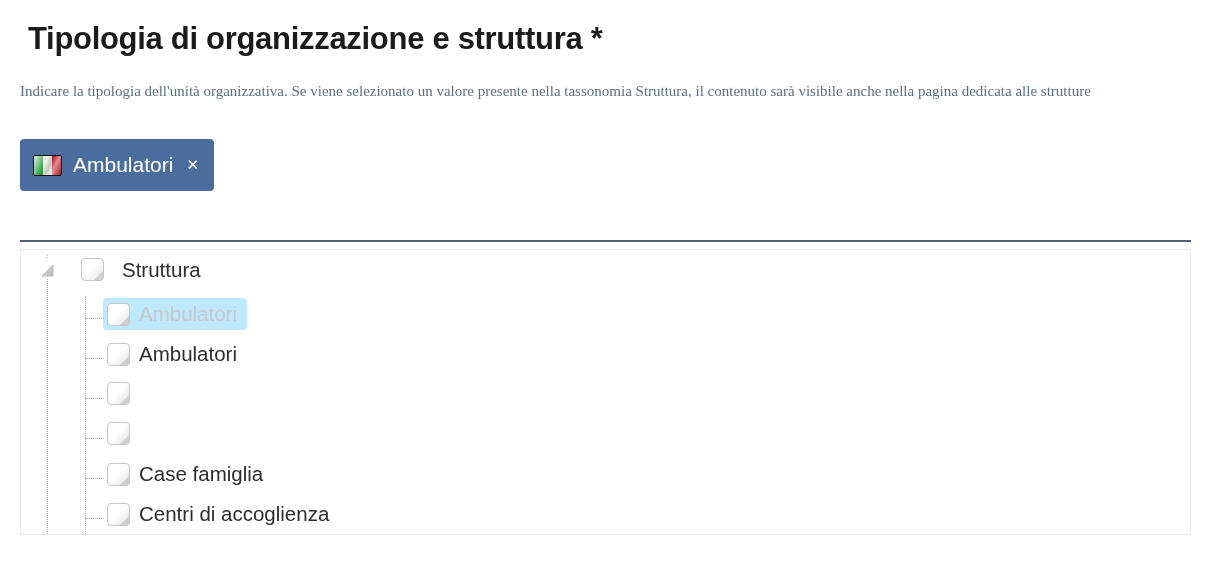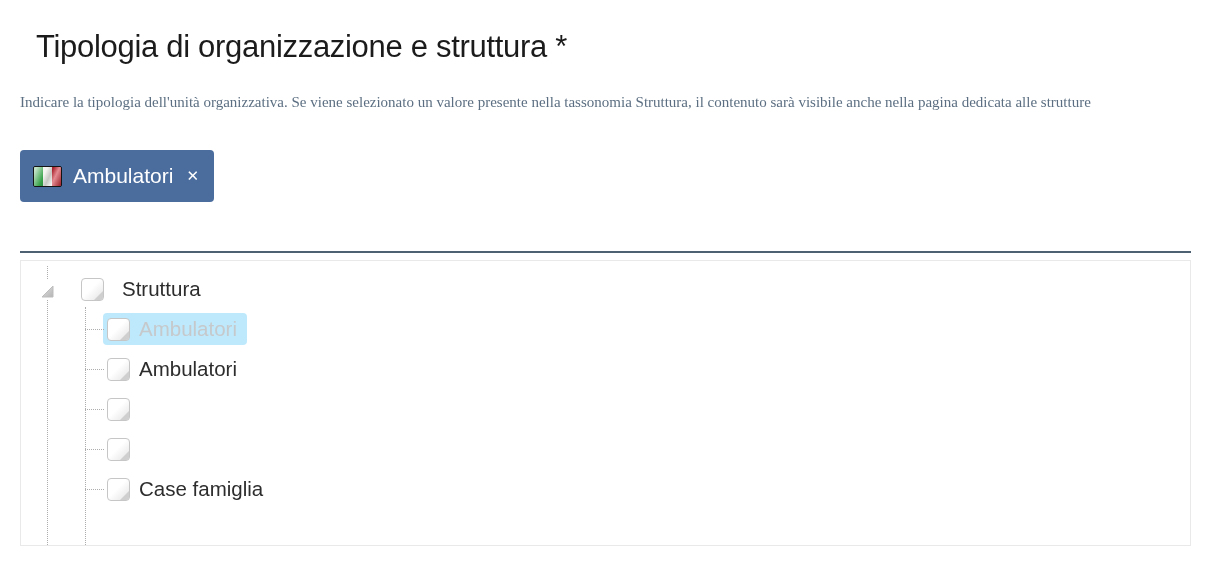--- a/index.html
+++ b/index.html
@@ -8,25 +8,25 @@
     background: #ffffff;
     width: 1215px;
     height: 581px;
     overflow: hidden;
     font-family: "Liberation Sans", "DejaVu Sans", sans-serif;
   }
   .page { padding: 0 20px; }
 
   
   h1.page-title {
-    margin: 16px;
+    margin: 8px;
     padding-top: 10px;
     font-size: 31px;
     line-height: 42px;
-    font-weight: 400;
+    font-weight: 700;
     letter-spacing: -0.3px;
     color: #1b1b1b;
   }
   p.field-description {
     margin: 13px 0 0 0;
     max-width: 1075px;
     font-family: "Liberation Serif", "DejaVu Serif", serif;
     font-size: 15px;
     line-height: 36px;
     color: var(--description-text, #5c6f82);
@@ -110,21 +110,21 @@
     bottom: 0;
   }
   .vline.root-line  { left: 26px; top: 5px; }
   .vline.child-line { left: 64px; top: 46px; }
 
   
   ul.tree, ul.tree-children { list-style: none; margin: 0; padding: 0; }
   .tree-row {
     height: 40px;
     display: flex;
-    align-items: center;
+    align-items: flex-start;
     position: relative;
     gap: 9px;
   }
   .toggle {
     width: 20px;
     height: 20px;
     display: inline-flex;
     align-items: flex-end;
     justify-content: center;
     cursor: pointer;
@@ -256,18 +256,24 @@
     <span class="node-inner">
       <span class="doc-icon"></span>
     </span>
   </li>
             <li class="tree-row child-row">
     <span class="node-inner">
       <span class="doc-icon"></span>
       <a class="node-label">Case famiglia</a>
     </span>
   </li>
+            <li class="tree-row child-row">
+    <span class="node-inner">
+      <span class="doc-icon"></span>
+      <a class="node-label">Centri di accoglienza</a>
+    </span>
+  </li>
           </ul>
       </li>
     </ul>
   </div>
 
 </div>
 
 </body></html>

